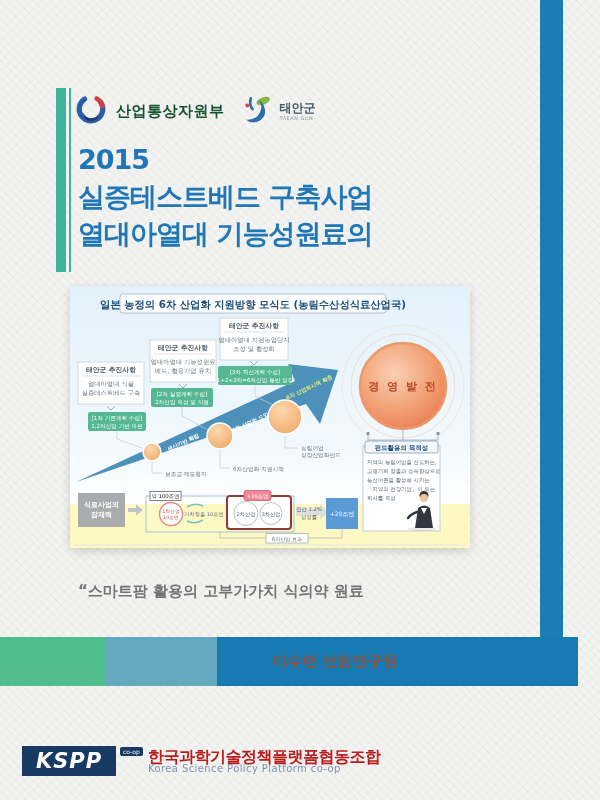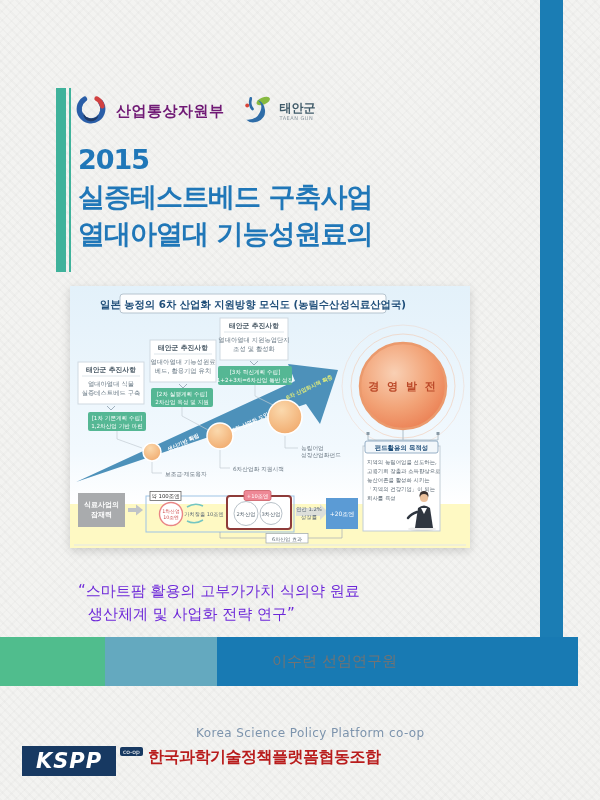--- a/index.html
+++ b/index.html
@@ -18,54 +18,54 @@
 
   
   .stripe-right { left:540px; top:0; width:23px; height:637px; background:#1b7db4; }
 
   
   .accent-bar  { left:56px; top:88px; width:10px; height:184px; background:#3fb29b; }
   .accent-line { left:69px; top:88px; width:2px;  height:184px; background:#3fb29b; }
 
   
   .logos { left:74px; top:92px; height:38px; display:flex; align-items:center; }
-  .ministry-name { font-size:15px; font-weight:bold; color:#701a75; margin-left:8px; letter-spacing:0.5px; }
+  .ministry-name { font-size:15px; font-weight:bold; color:#14532d; margin-left:8px; letter-spacing:0.5px; }
   .county-wrap { margin-left:14px; display:flex; align-items:center; }
   .county-text { margin-left:5px; line-height:1; }
   .county-name { font-size:12px; font-weight:bold; color:#3f5a68; }
   .county-sub  { font-size:5px; color:#8b98a0; letter-spacing:0.5px; margin-top:2px; }
 
   
   .title-block { left:78px; top:141px; color:#2077b8; font-weight:bold;
                  font-size:27px; line-height:37px; letter-spacing:-1px; }
 
   
   .diagram { left:70px; top:286px; width:400px; height:262px; background:#fef9c3;
              box-shadow:0 3px 9px rgba(0,0,0,0.16); }
   .dsvg text { font-family:"DejaVu Sans","Liberation Sans",sans-serif; }
 
   
-  .quote { left:78px; top:580px; color:#6d28d9; font-weight:normal; font-size:15px; line-height:23px; }
+  .quote { left:78px; top:580px; color:#737373; font-weight:bold; font-size:15px; line-height:23px; }
   .quote .l2 { padding-left:10px; }
 
   
   .band-green { left:0; top:637px; width:105px; height:49px; background:#50bd8d; }
   .band-teal  { left:105px; top:637px; width:112px; height:49px; background:#64a9bf; }
   .band-blue  { left:217px; top:637px; width:361px; height:49px; background:#187ab3; }
   .band-label { left:217px; top:637px; width:235px; height:49px; display:flex;
-                align-items:center; justify-content:center; color:#737373; font-size:15px; }
+                align-items:center; justify-content:center; color:#c2410c; font-size:15px; }
 
   
   .kspp-box { left:22px; top:746px; width:94px; height:30px; background:#173962; color:#ffffff;
               display:flex; align-items:center; justify-content:center;
               font-size:21px; font-weight:bold; font-style:italic; letter-spacing:1px; }
   .coop-tag { left:120px; top:747px; background:#173962; color:#ffffff; font-size:6px;
               padding:1px 3px; border-radius:2px; }
   .org-ko { left:148px; top:747px; font-size:16px; font-weight:bold; color:#b91c1c; letter-spacing:-0.5px; }
-  .org-en { left:148px; top:726px; font-size:12px; color:#7d94ad; letter-spacing:0.4px;margin-left:48px; }
+  .org-en { left:148px; top:763px; font-size:10px; color:#7d94ad; letter-spacing:0.4px; }
 </style>
 </head>
 <body>
 
 <div class="page">
 
   <div class="abs stripe-right"></div>
   <div class="abs accent-bar"></div>
   <div class="abs accent-line"></div>
 
@@ -254,21 +254,20 @@
       <polyline points="272,243 272,252 238,252" fill="none" stroke="#a6aeb4" stroke-width="0.7"></polyline>
       <rect x="196" y="247.5" width="42" height="9.5" fill="#ffffff" stroke="#a6aeb4" stroke-width="0.8"></rect>
       <text x="217" y="254.5" text-anchor="middle" font-size="5" fill="#5d6a75">6차산업 효과</text>
 
       <line x1="4" y1="259" x2="396" y2="259" stroke="#e3e6e8"></line>
     </svg>
   </div>
 
   <div class="abs quote">
     <div class="l1">“스마트팜 활용의 고부가가치 식의약 원료</div>
-    <div class="l2">생산체계 및 사업화 전략 연구”</div>
   </div>
 
   <div class="abs band-green"></div>
   <div class="abs band-teal"></div>
   <div class="abs band-blue"></div>
   <div class="abs band-label">이수련 선임연구원</div>
 
   <div class="abs kspp-box">KSPP</div>
   <div class="abs coop-tag">co-op</div>
   <div class="abs org-ko">한국과학기술정책플랫폼협동조합</div>

